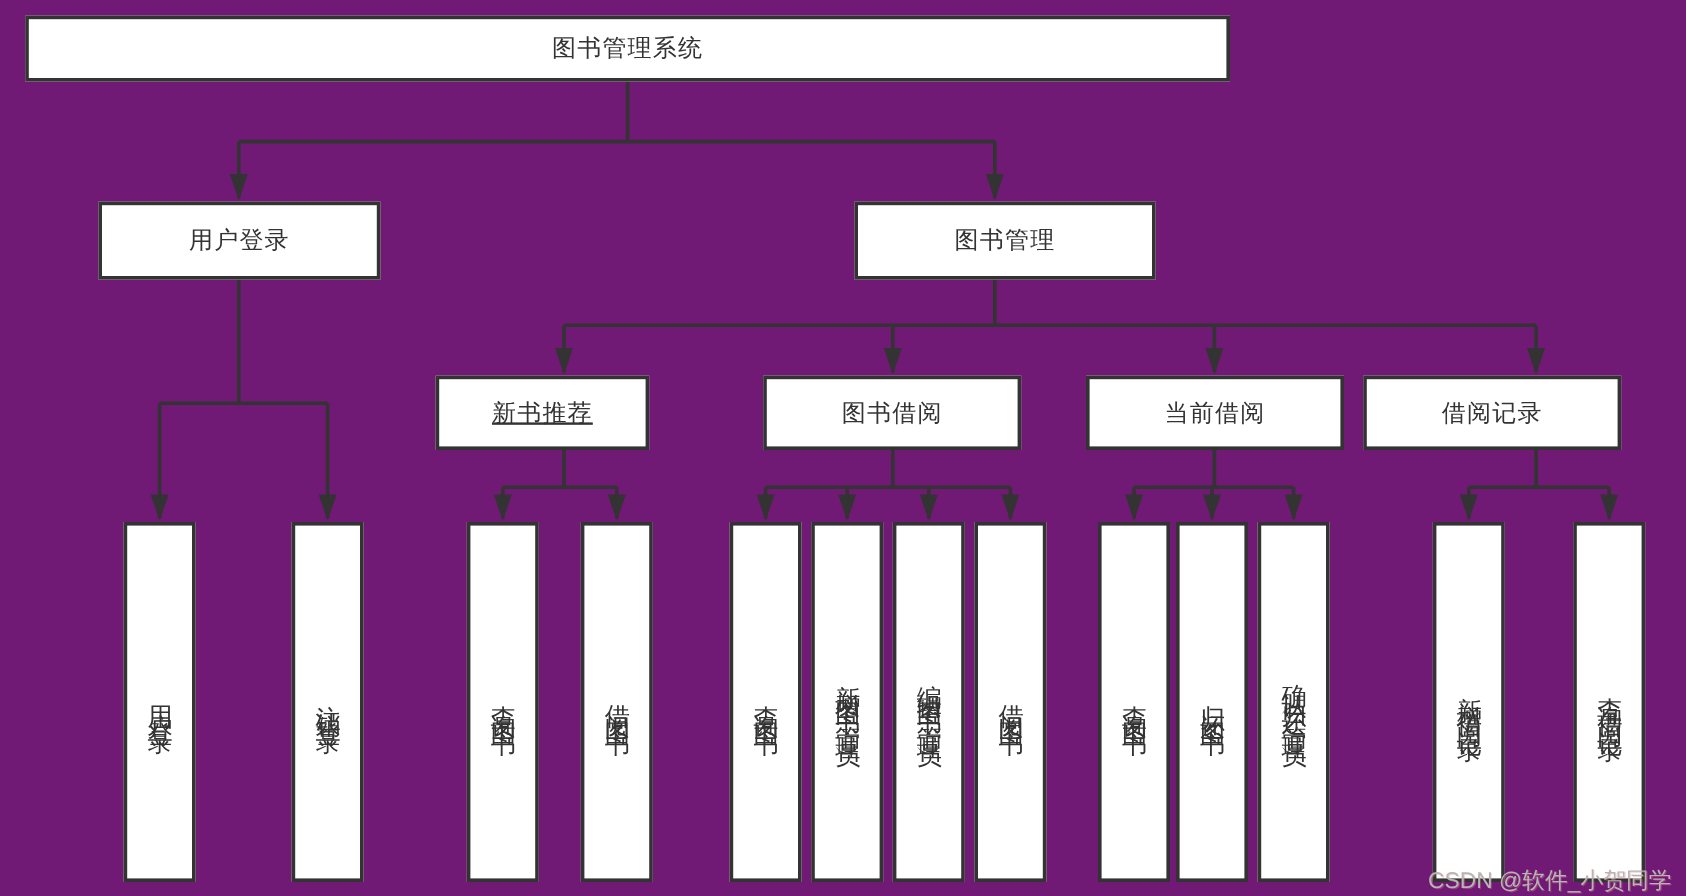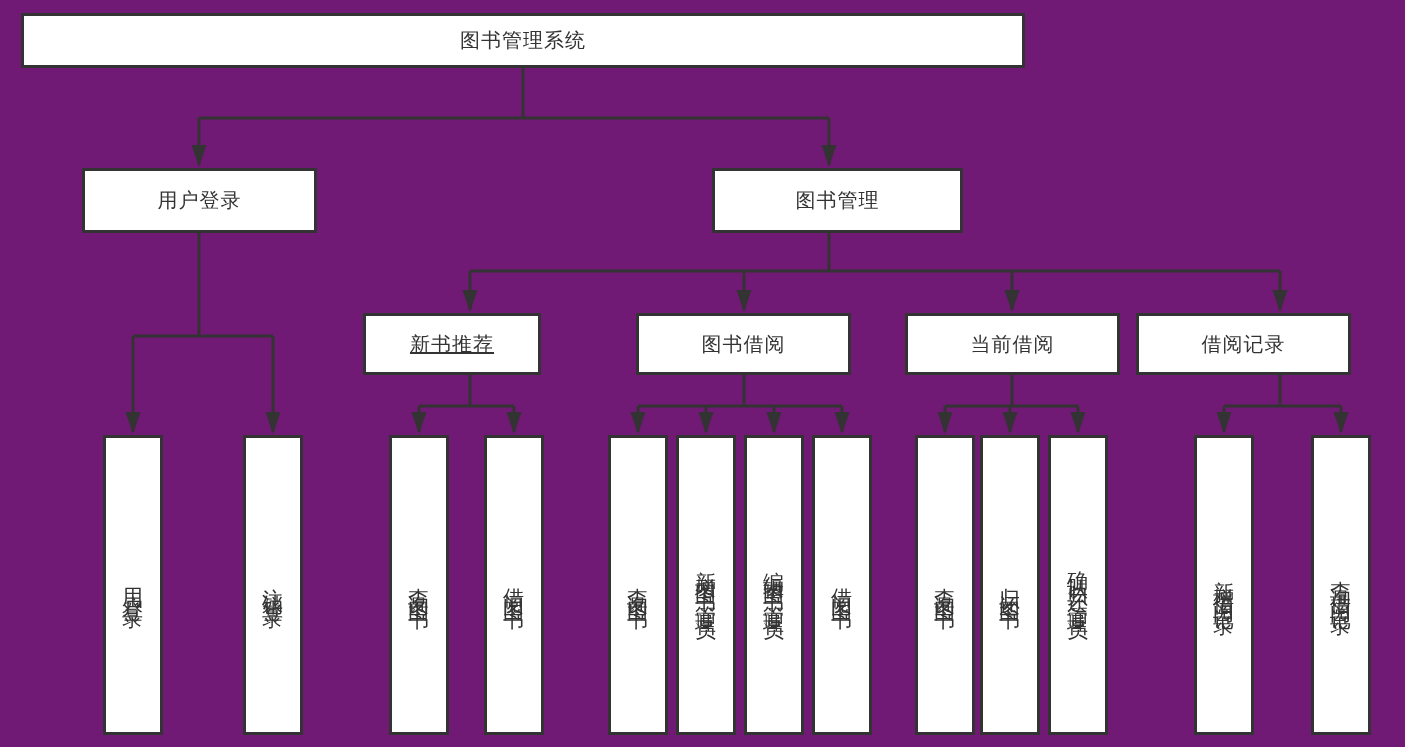--- a/index.html
+++ b/index.html
@@ -171,14 +171,15 @@
     <span>确认归还（管理员）</span>
   </div>
 
   <div class="node vnode" style="left:1194px; top:435px; width:60px; height:300px;">
     <span>新增借阅记录</span>
   </div>
   <div class="node vnode" style="left:1311px; top:435px; width:60px; height:300px;">
     <span>查询借阅记录</span>
   </div>
 
+  <div class="watermark">CSDN @软件_小贺同学</div>
 
 </div>
 
 </body></html>

